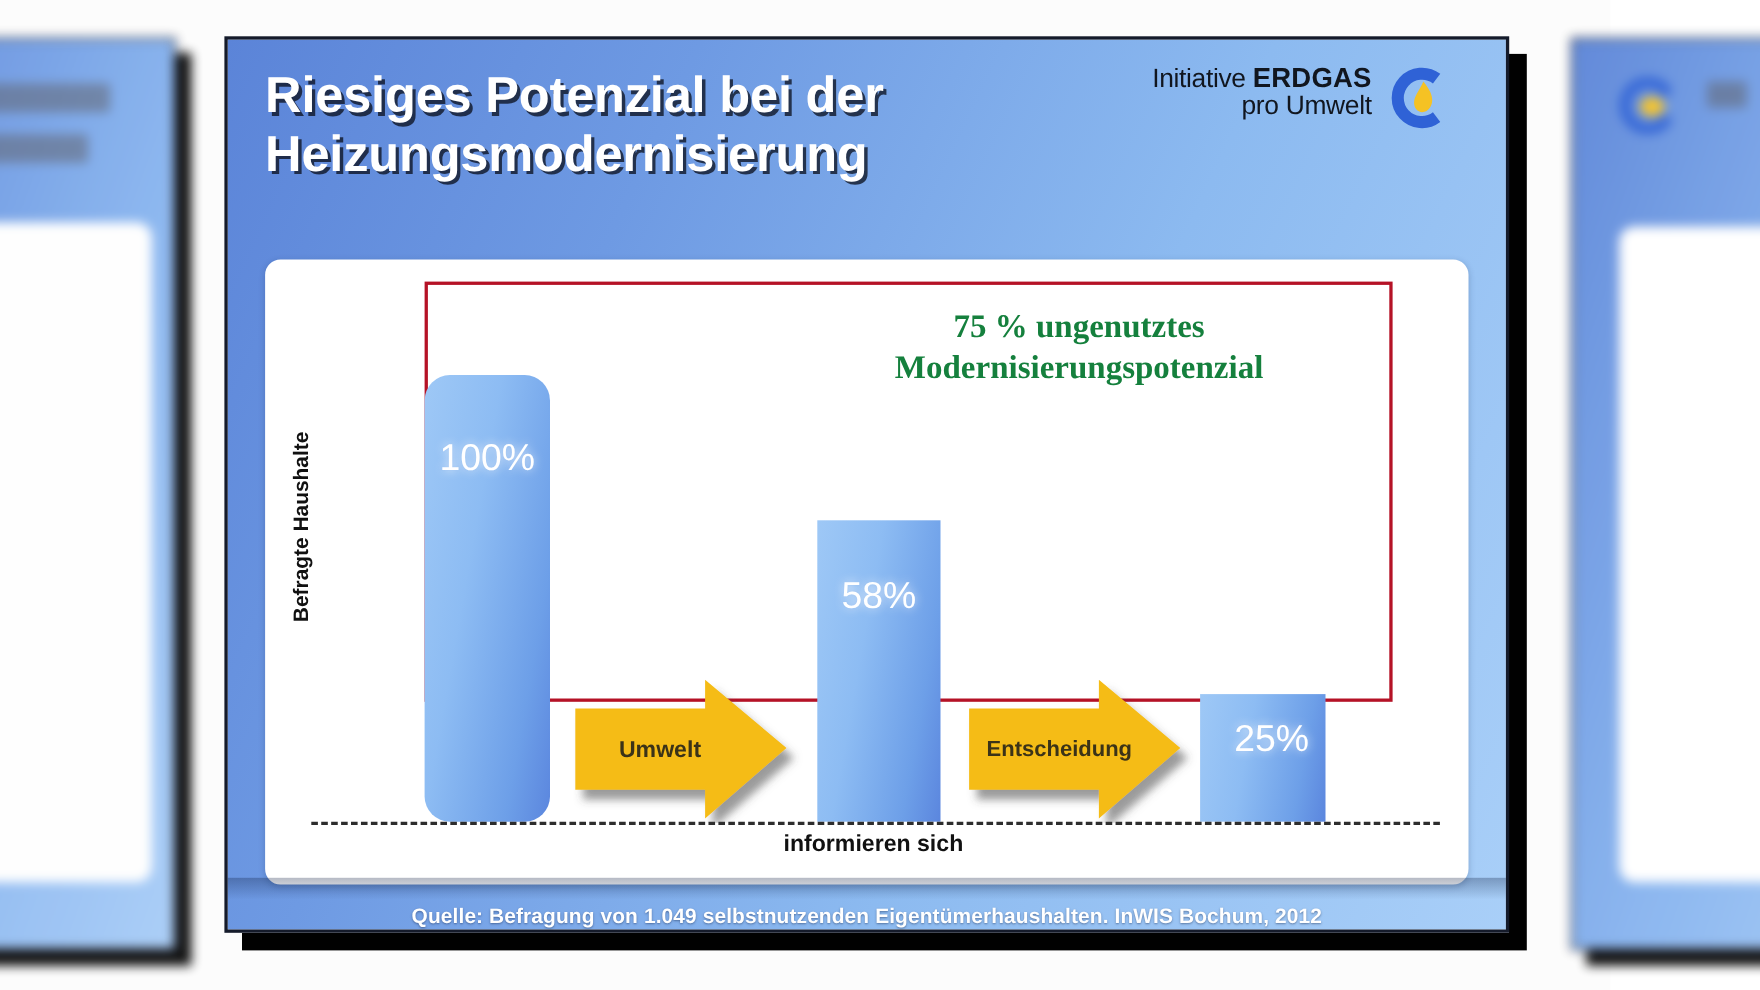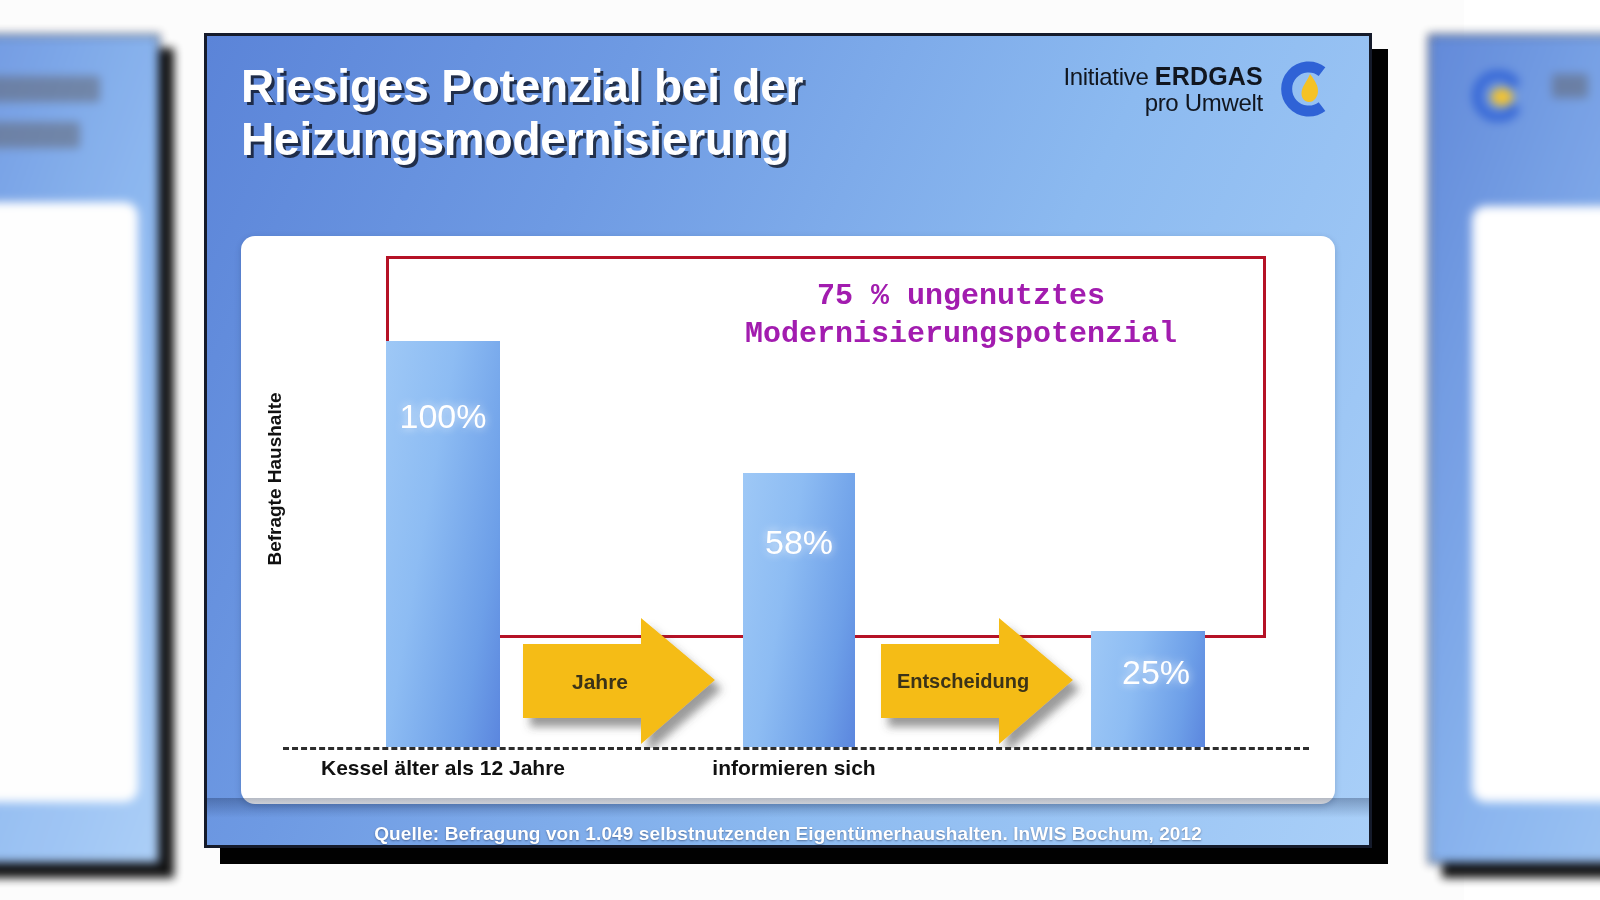--- a/index.html
+++ b/index.html
@@ -63,22 +63,22 @@
     font-size:46px;
     line-height:1.16;
     font-weight:bold;
     letter-spacing:-0.2px;
     text-shadow:3px 3px 0 rgba(10,14,26,.75);
     font-family:"Liberation Sans", sans-serif;
   }
 
   
   #brand-logo {
-    position:absolute; right:32px; top:22px;
-    display:flex; align-items:center; gap:12px;
+    position:absolute; right:48px; top:22px;
+    display:flex; align-items:flex-start; gap:12px;
   }
   #brand-wordmark { text-align:right; color:#11161f; line-height:1.05; }
   #brand-line1 { font-size:24px; letter-spacing:-.3px; white-space:nowrap; }
   #brand-line1 b { font-weight:bold; font-size:25px; letter-spacing:.2px; }
   #brand-line2 { font-size:24px; letter-spacing:-.3px; white-space:nowrap; }
   #brand-mark { width:62px; height:62px; }
 
   
   #chart-card {
     position:absolute;
@@ -115,45 +115,45 @@
   #potential-box {
     position:absolute;
     left:145px; top:20px;
     width:880px; height:382px;
     border:3px solid #b51226;
     background:transparent;
   }
 
   #potential-note {
     position:absolute;
-    left:485px; top:42px;
+    left:505px; top:42px;
     width:470px;
     text-align:center;
-    color:#a21caf;
+    color:#15803d;
     font-size:30px; font-weight:bold; line-height:1.26;
-    font-family:Liberation Mono, monospace;
+    font-family:Liberation Serif, serif;
   }
 
   
   .bar {
     position:absolute;
     bottom:57px;
     background:linear-gradient(100deg,#9ec8f6 0%, #8dbcf3 38%, #6d9fe8 78%, #5b86de 100%);
   }
   .bar-value {
     position:absolute;
     width:100%;
     text-align:center;
     color:#ffffff;
     font-size:34px;
     font-weight:normal;
     text-shadow:0 0 9px rgba(255,255,255,.85), 0 0 3px rgba(120,170,235,.6);
     font-family:"Liberation Sans", sans-serif;
   }
-  #bar-1 { left:145px; width:114px; height:406px; }
+  #bar-1 { left:145px; width:114px; height:406px;border-radius:23px; }
   #bar-1 .bar-value { top:56px; }
   #bar-2 { left:502px; width:112px; height:274px; }
   #bar-2 .bar-value { top:50px; }
   #bar-3 { left:850px; width:114px; height:116px; }
   #bar-3 .bar-value { top:22px;padding-left:16px; }
 
   
   .arrow { position:absolute; width:212px; height:130px; }
   #arrow-impuls { left:278px; top:382px; }
   #arrow-entscheidung { left:636px; top:382px; }
@@ -264,36 +264,35 @@
 
         <div class="arrow" id="arrow-impuls">
           <svg viewBox="0 0 212 130" width="212" height="130">
             <defs>
               <filter id="ashadow" x="-20%" y="-20%" width="150%" height="160%">
                 <feDropShadow dx="7" dy="9" stdDeviation="4" flood-color="#4a4a4a" flood-opacity="0.55"></feDropShadow>
               </filter>
             </defs>
             <path d="M4 26 L122 26 L122 0 L196 62 L122 126 L122 100 L4 100 Z" fill="#f5bc17" filter="url(#ashadow)"></path>
           </svg>
-          <div class="arrow-label">Jahre</div>
+          <div class="arrow-label">Umwelt</div>
         </div>
 
         <div class="arrow" id="arrow-entscheidung">
           <svg viewBox="0 0 212 130" width="212" height="130">
             <defs>
               <filter id="ashadow2" x="-20%" y="-20%" width="150%" height="160%">
                 <feDropShadow dx="7" dy="9" stdDeviation="4" flood-color="#4a4a4a" flood-opacity="0.55"></feDropShadow>
               </filter>
             </defs>
             <path d="M4 26 L122 26 L122 0 L196 62 L122 126 L122 100 L4 100 Z" fill="#f5bc17" filter="url(#ashadow2)"></path>
           </svg>
           <div class="arrow-label">Entscheidung</div>
         </div>
 
-        <div class="cat-label" id="cat-1">Kessel älter als 12 Jahre</div>
         <div class="cat-label" id="cat-2">informieren sich</div>
 
       </div>
     </div>
 
     <div id="source-band">
       <div id="source-text">Quelle: Befragung von 1.049 selbstnutzenden Eigentümerhaushalten. InWIS Bochum, 2012</div>
     </div>
 
   </div>

